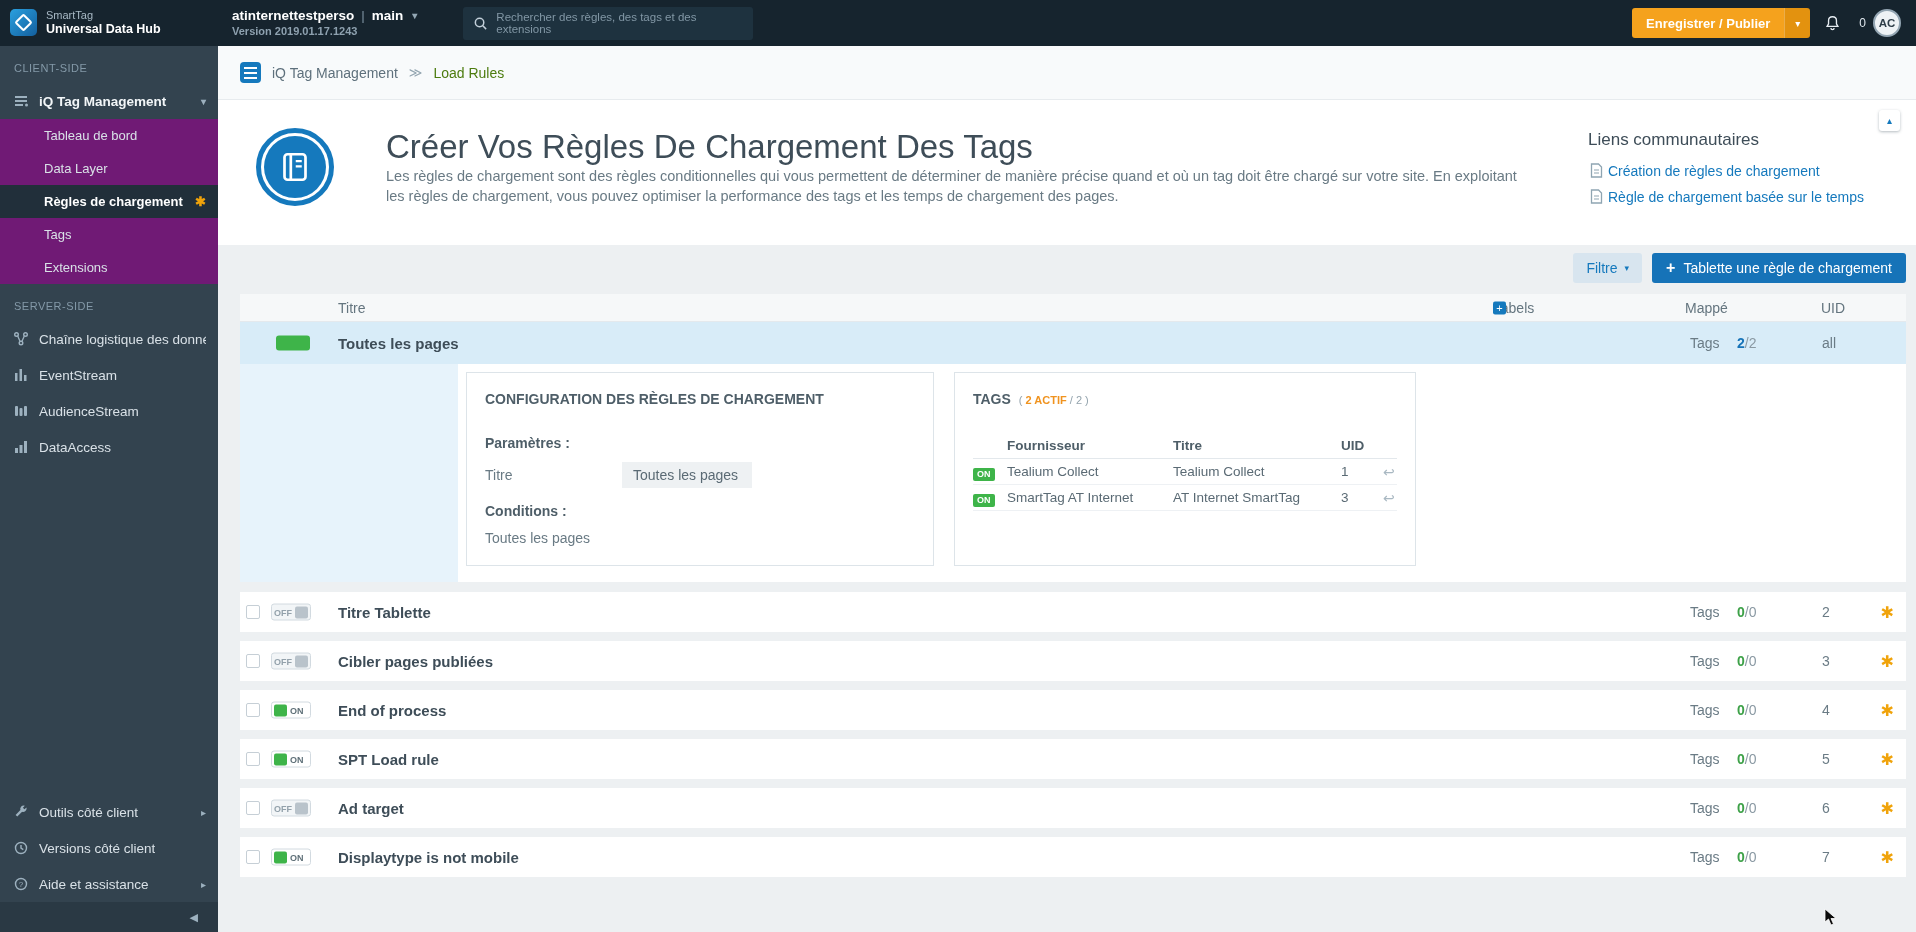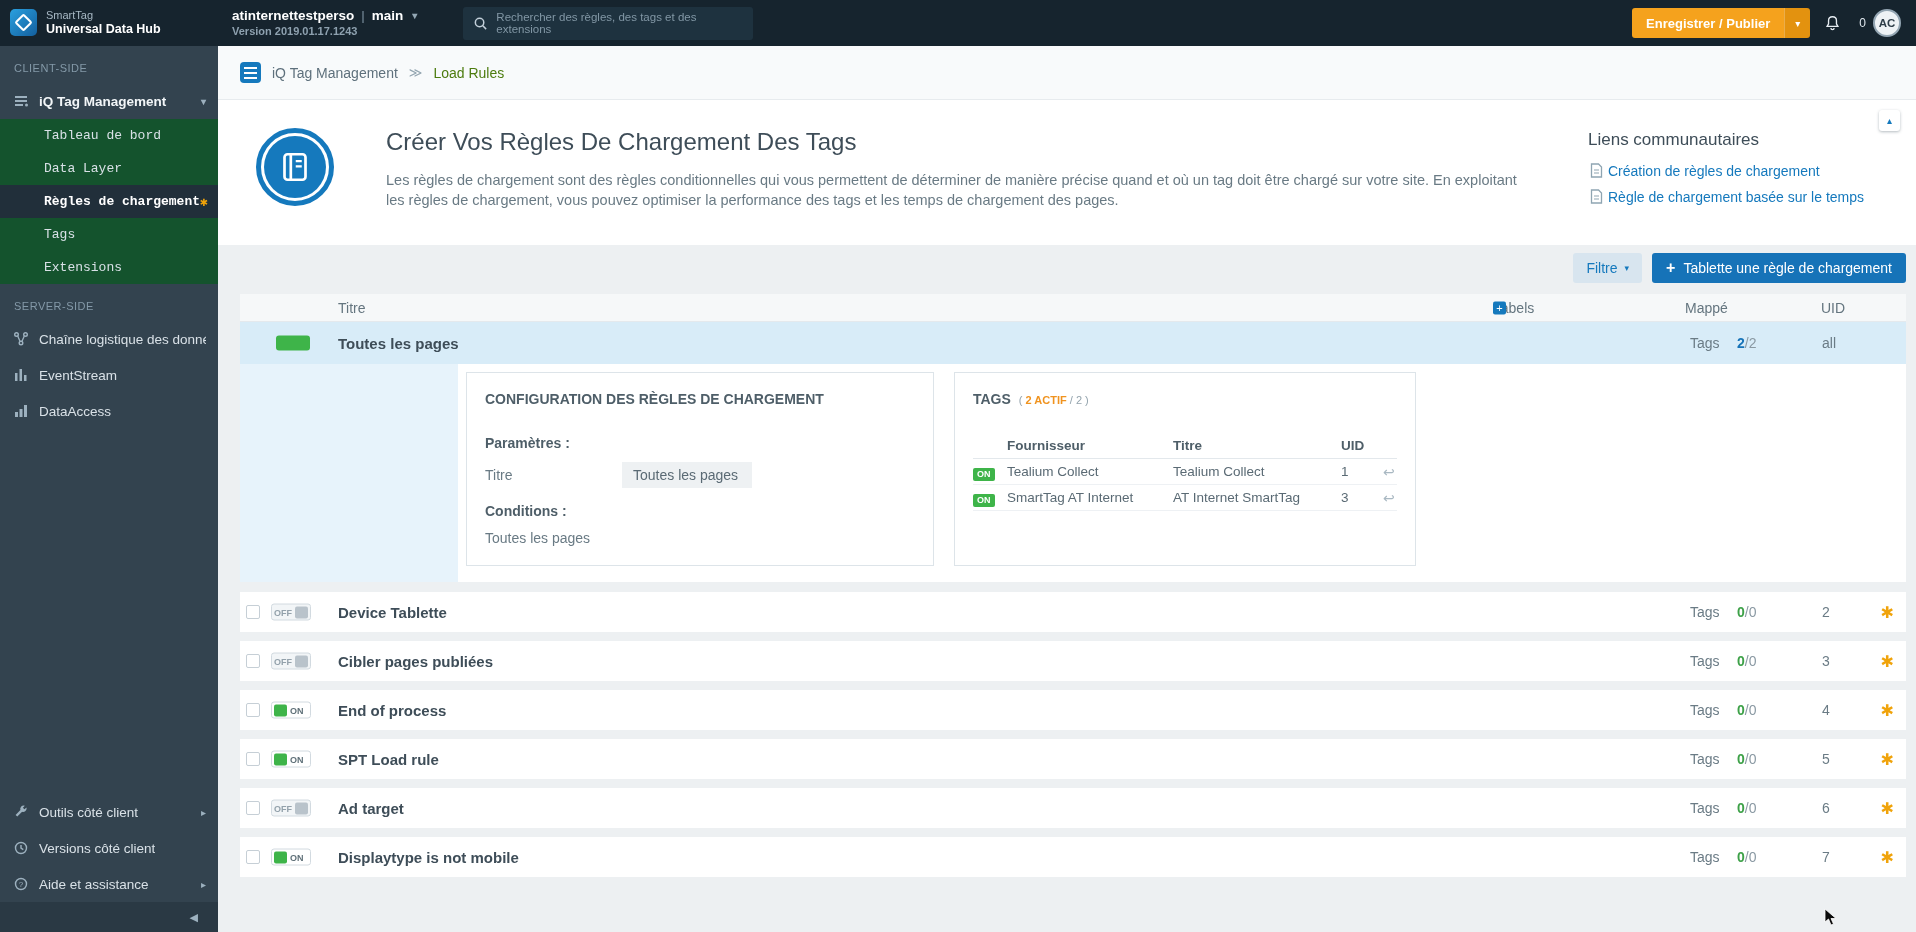--- a/index.html
+++ b/index.html
@@ -30,21 +30,21 @@
   .avatar { width:28px; height:28px; border-radius:50%; background:#eef2f5; border:2px solid #93a5b2; color:#2e3d48; font-size:11.5px; font-weight:bold; display:flex; align-items:center; justify-content:center; }
 
   
   .body-row { flex:1; display:flex; min-height:0; }
 
   
   .sidebar { width:218px; flex:0 0 218px; background:#33434f; display:flex; flex-direction:column; color:#d3dce3; overflow:hidden; }
   .side-section { padding:16px 14px 9px; font-size:11px; letter-spacing:0.5px; color:#8499a8; }
   .group-head { height:36px; display:flex; align-items:center; gap:10px; padding:0 12px; font-size:13.5px; font-weight:bold; color:#f2f6f8; cursor:pointer; }
   .group-head .chev { margin-left:auto; font-size:10px; color:#9cb0be; }
-  .group-body { background:#14532d;font-family:Liberation Mono, monospace; }
+  .group-body { background:#701a75; }
   .sub-item { height:33px; display:flex; align-items:center; padding:0 12px 0 44px; font-size:13px; color:#d9e1e7; cursor:pointer; white-space:nowrap; }
   .sub-item.active { background:#212f3a; color:#ffffff; font-weight:bold; }
   .sub-item .star { margin-left:auto; color:#f0a30a; font-size:13px; }
   .side-item { height:36px; display:flex; align-items:center; gap:10px; padding:0 12px; font-size:13.5px; color:#d9e1e7; cursor:pointer; white-space:nowrap; overflow:hidden; }
   .side-item .lbl { overflow:hidden; }
   .side-item .chev-r { margin-left:auto; font-size:10px; color:#9cb0be; }
   .icn { width:17px; height:17px; flex:0 0 17px; display:flex; align-items:center; justify-content:center; color:#9db1bf; font-size:11px; }
   .icn svg { display:block; }
   .side-footer { margin-top:auto; }
   .collapse-row { height:30px; background:#2a3944; display:flex; align-items:center; justify-content:flex-end; padding:0 20px; color:#9db1bf; font-size:11px; cursor:pointer; }
@@ -55,21 +55,21 @@
   .crumb-icon { width:21px; height:21px; border-radius:4px; background:#1579bd; position:relative; }
   .crumb-icon::after { content:""; position:absolute; left:4px; right:4px; top:5px; height:2px; background:#fff; box-shadow:0 5px 0 #fff, 0 10px 0 #fff; }
   .crumb-parent { font-size:14px; color:#5e707c; cursor:pointer; }
   .crumb-sep { font-size:13px; color:#93a5b0; }
   .crumb-current { font-size:14px; color:#4d7c0f; }
 
   .hero { flex:0 0 145px; background:#fff; display:flex; padding:24px 28px 0 38px; position:relative; }
   .hero-icon-outer { width:78px; height:78px; flex:0 0 78px; border-radius:50%; border:5px solid #1579bd; background:#fff; padding:3px; margin-top:4px; }
   .hero-icon-inner { width:100%; height:100%; border-radius:50%; background:#1579bd; display:flex; align-items:center; justify-content:center; }
   .hero-text { margin-left:52px; max-width:1150px; }
-  .hero-title { font-size:24px; color:#3e4d58; margin-top:4px; margin-bottom:14px; font-weight:normal; }
+  .hero-title { font-size:33px; color:#3e4d58; margin-top:4px; font-weight:normal; }
   .hero-desc { font-size:14.5px; line-height:20px; color:#697a84; }
   .hero-links { margin-left:auto; width:300px; flex:0 0 300px; padding-top:6px; }
   .links-title { font-size:17px; color:#3e4d58; margin-bottom:12px; font-weight:normal; }
   .link-row { display:flex; align-items:center; gap:3px; margin-bottom:9px; }
   .link-row a { color:#1579bd; font-size:14px; text-decoration:none; cursor:pointer; }
   .hero-collapse { position:absolute; top:10px; right:16px; width:21px; height:21px; background:#fff; border-radius:3px; box-shadow:0 1px 3px rgba(40,60,75,0.35); color:#1579bd; font-size:10px; display:flex; align-items:center; justify-content:center; cursor:pointer; }
 
   .content { flex:1; padding:8px 10px 0 22px; min-height:0; }
   .toolbar { display:flex; justify-content:flex-end; gap:10px; margin-bottom:11px; }
   .btn-filter { height:30px; background:#d8e5ef; color:#1579bd; border:none; border-radius:3px; font-size:14px; font-family:inherit; padding:0 13px; display:flex; align-items:center; gap:7px; cursor:pointer; }
@@ -232,20 +232,30 @@
       </div>
       <div class="side-item">
         <span class="icn">
           <svg width="16" height="16" viewBox="0 0 16 16">
               <rect x="2" y="6" width="2.5" height="8" fill="#9db1bf"></rect>
               <rect x="6.5" y="2" width="2.5" height="12" fill="#9db1bf"></rect>
               <rect x="11" y="8" width="2.5" height="6" fill="#9db1bf"></rect>
             </svg>
         </span>
         <span class="lbl">EventStream</span>
+      </div>
+      <div class="side-item">
+        <span class="icn">
+          <svg width="16" height="16" viewBox="0 0 16 16">
+              <rect x="2" y="3" width="3" height="10" rx="1" fill="#9db1bf"></rect>
+              <rect x="6.5" y="5" width="3" height="8" rx="1" fill="#9db1bf"></rect>
+              <rect x="11" y="3" width="3" height="10" rx="1" fill="#9db1bf"></rect>
+            </svg>
+        </span>
+        <span class="lbl">AudienceStream</span>
       </div>
       <div class="side-item">
         <span class="icn">
           <svg width="16" height="16" viewBox="0 0 16 16">
               <rect x="2" y="9" width="3" height="5" fill="#9db1bf"></rect>
               <rect x="6.5" y="6" width="3" height="8" fill="#9db1bf"></rect>
               <rect x="11" y="2" width="3" height="12" fill="#9db1bf"></rect>
             </svg>
         </span>
         <span class="lbl">DataAccess</span>
@@ -412,21 +422,21 @@
             </div>
           </div>
         </div>
 
         <div class="row-base lr-row">
           <span class="cb"></span>
           <span class="toggle" data-state="OFF">
             <span class="knob"></span>
             <span class="t-label">OFF</span>
           </span>
-          <span class="row-title">Device Tablette</span>
+          <span class="row-title">Titre Tablette</span>
           <span class="row-tags">Tags</span>
           <span class="row-mapped"><span class="m-act-green">0</span><span>/0</span></span>
           <span class="row-uid">2</span>
           <span class="row-star">✱</span>
         </div>
 
         <div class="row-base lr-row">
           <span class="cb"></span>
           <span class="toggle" data-state="OFF">
             <span class="knob"></span>

